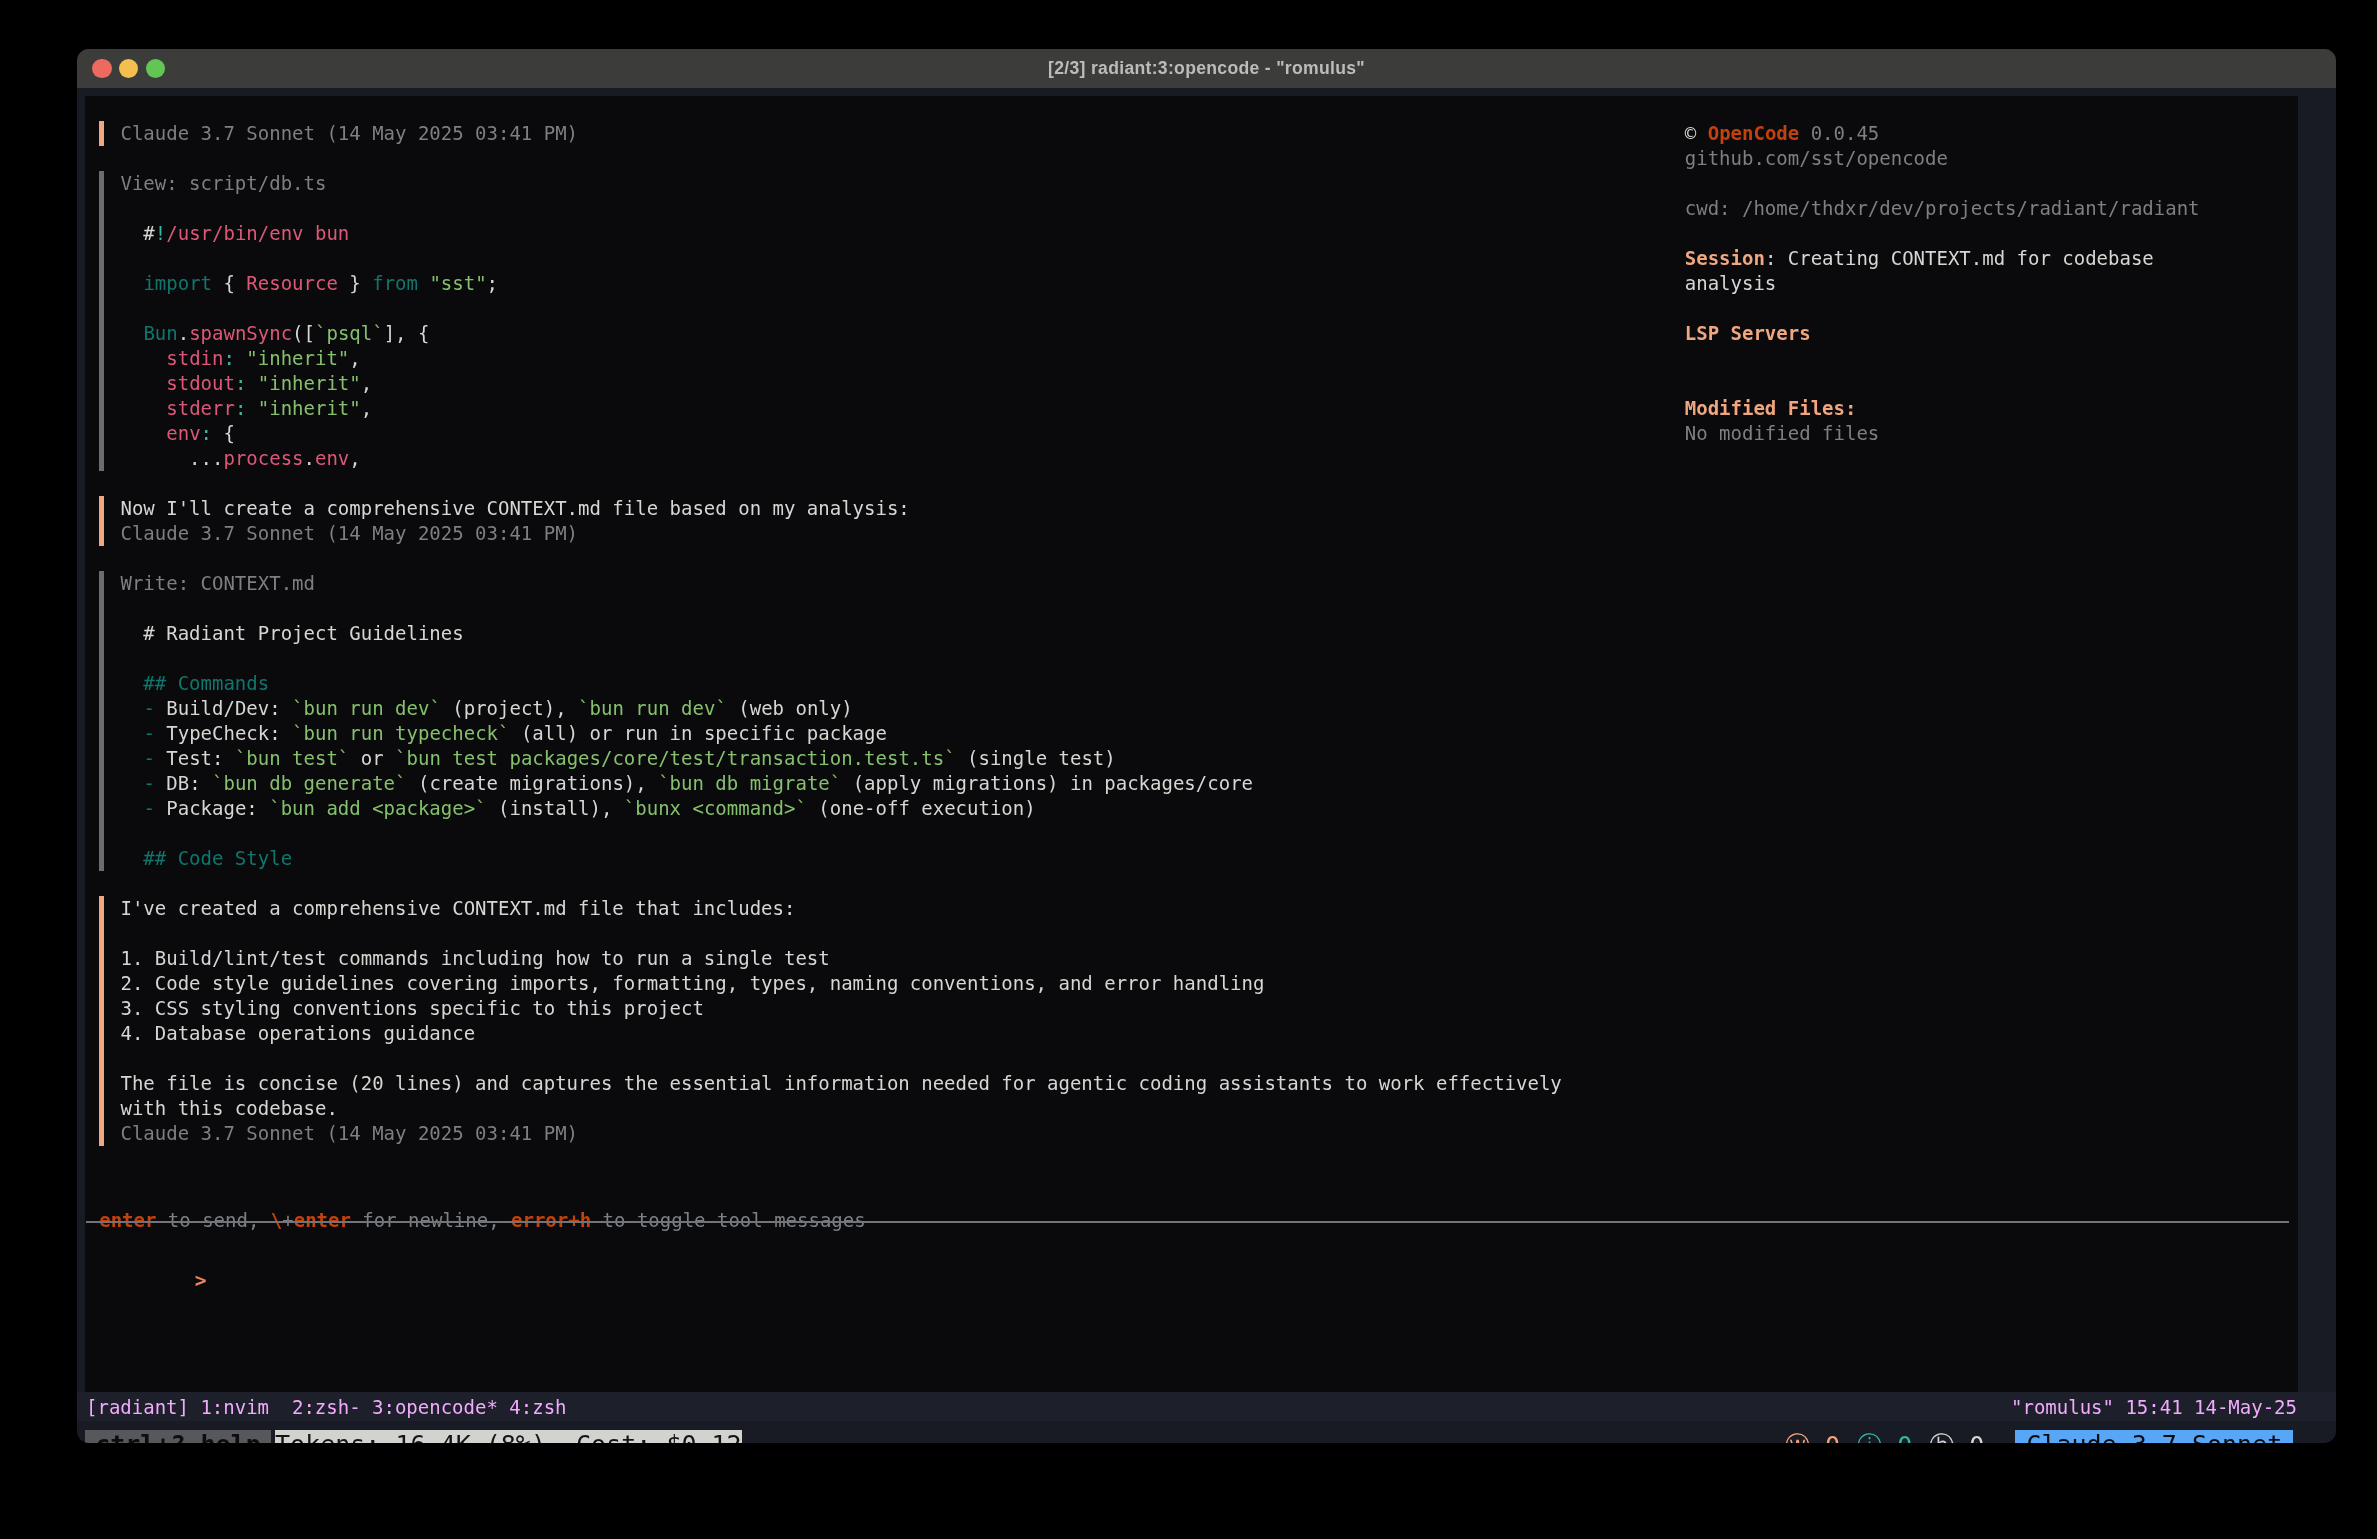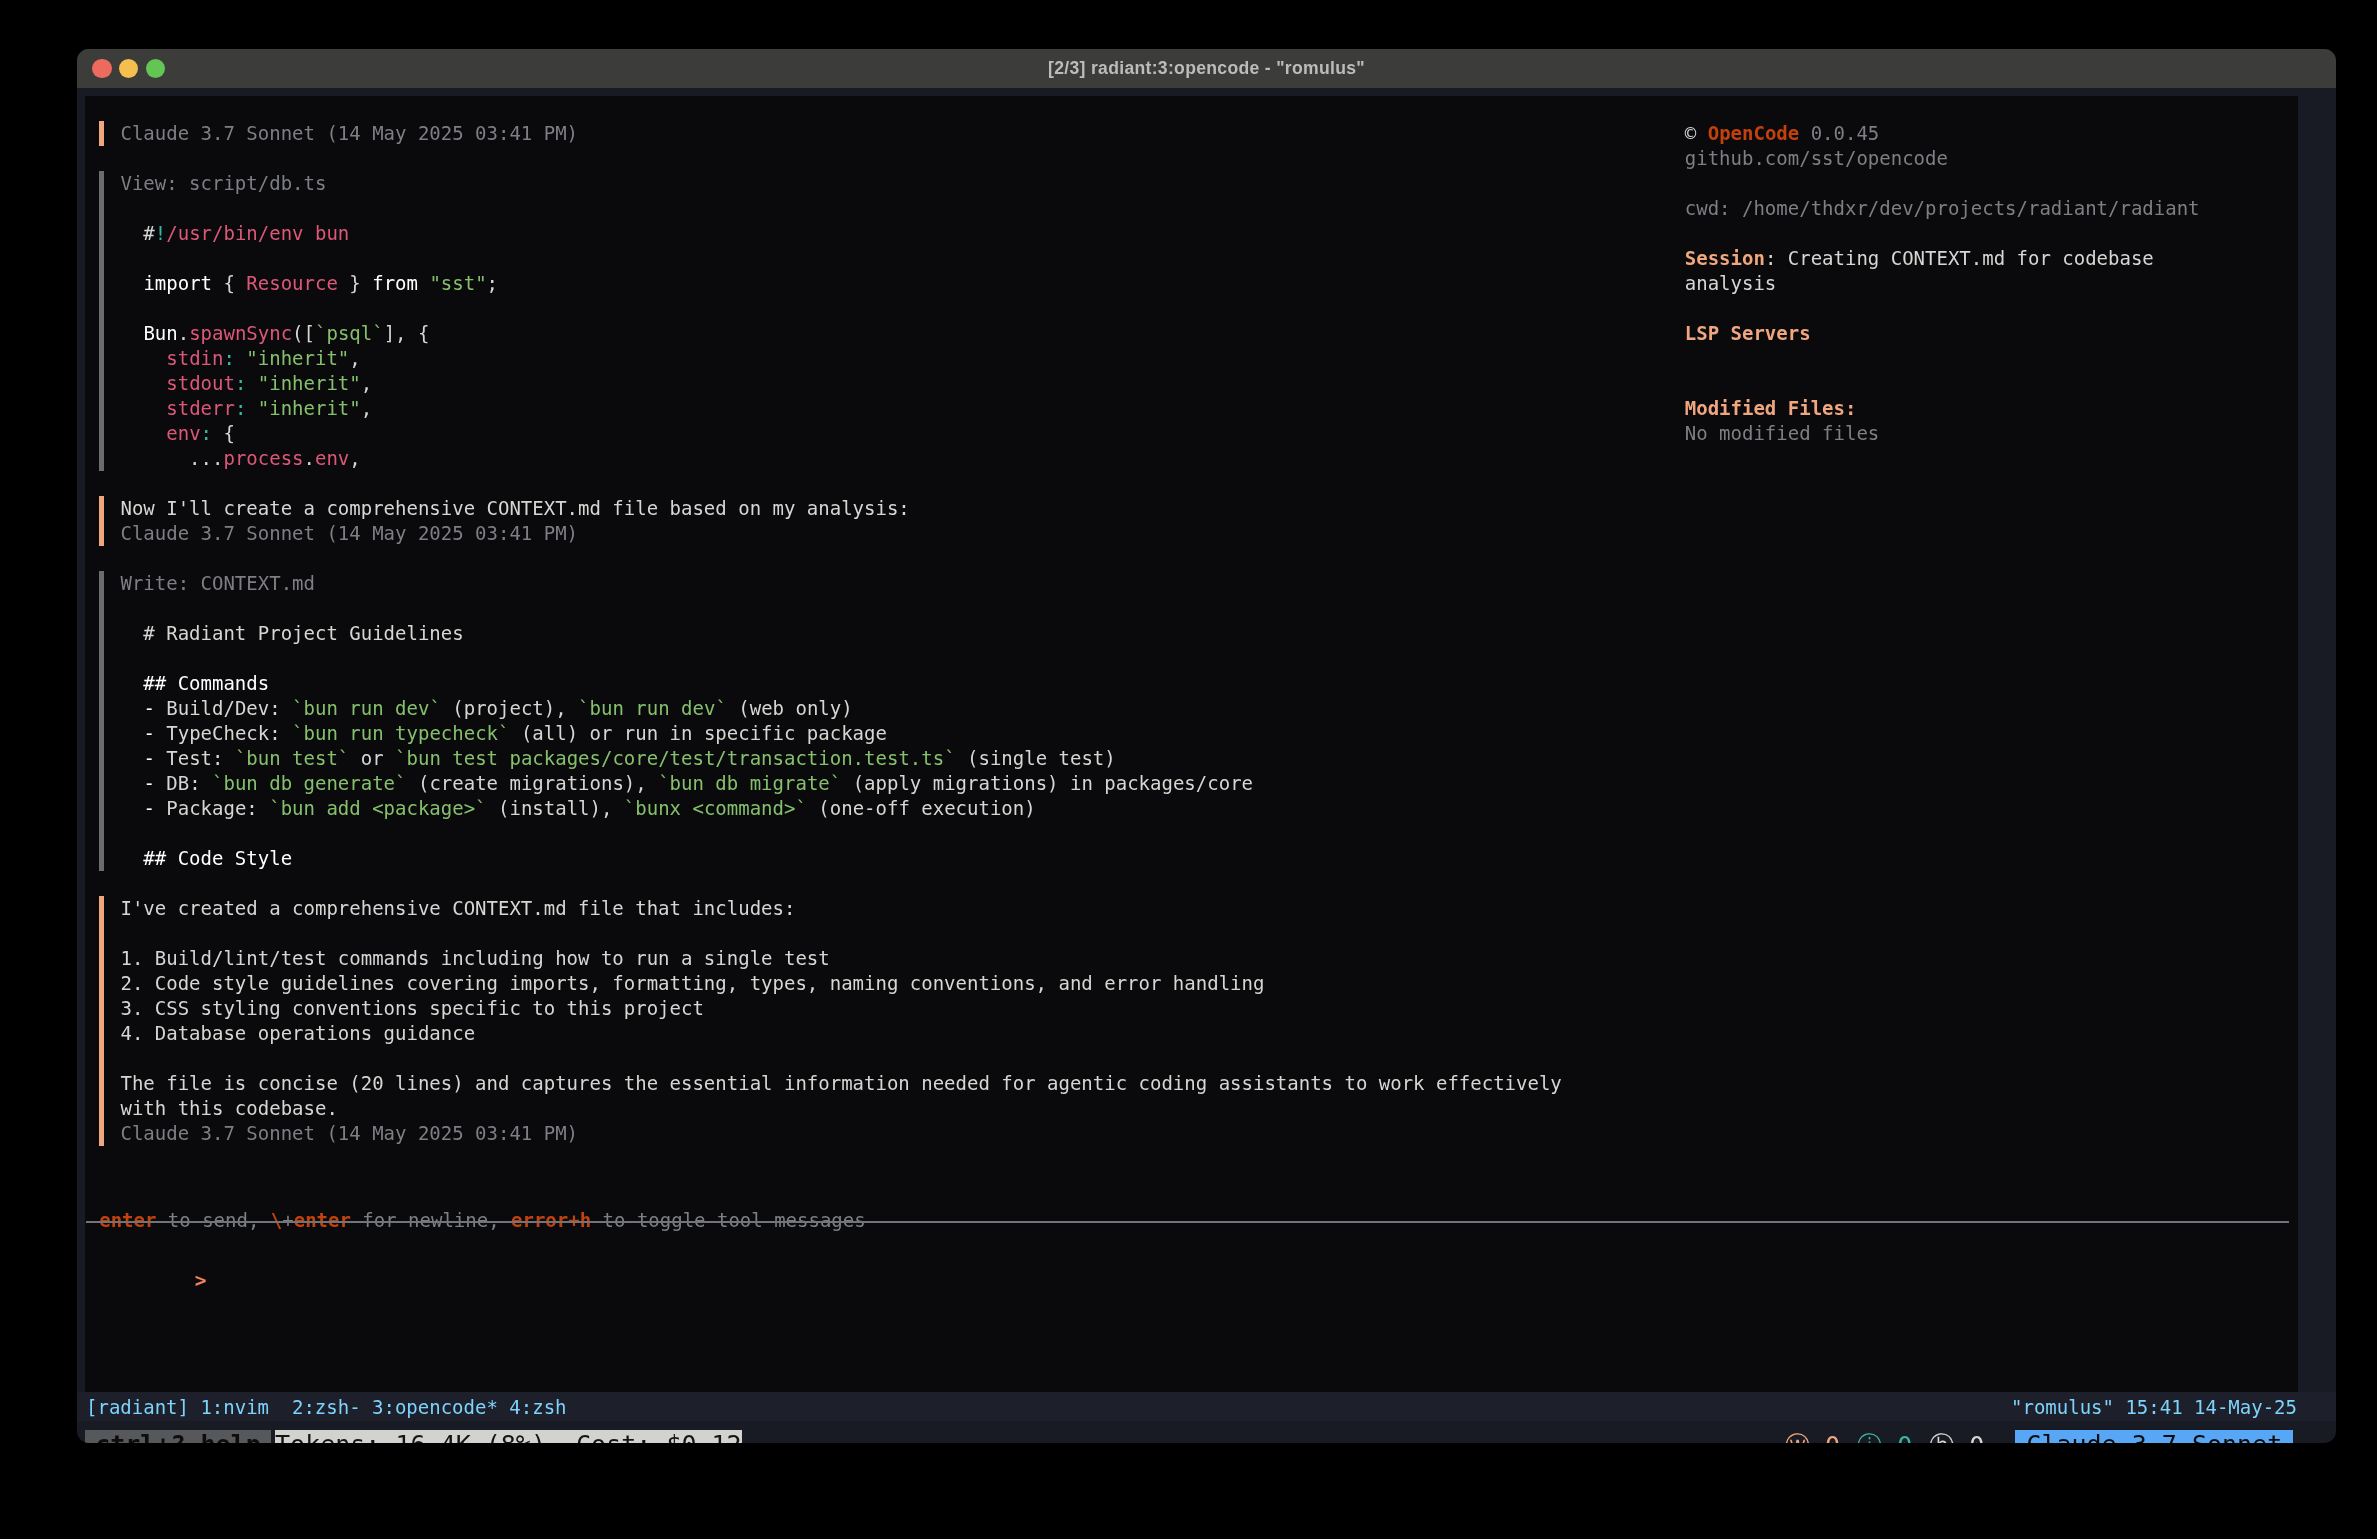--- a/index.html
+++ b/index.html
@@ -20,21 +20,21 @@
           font-size:17.6px;letter-spacing:0.3px;}
   
   .tui{position:absolute;left:7.8px;top:47px;width:2213px;height:1296px;background:#0a0a0c;}
   .ln{height:25px;line-height:25px;white-space:pre;font-size:19px;}
   .chat{position:absolute;left:14.4px;top:25.4px;right:613px;}
   .blk{position:relative;}
   .bar-orange{border-left:5.9px solid #f0a67f;padding-left:16.3px;}
   .bar-gray{border-left:5.9px solid #6c6c6c;padding-left:16.3px;}
   .c-w{color:#d6d7d3;}
   .c-d{color:#7d7f84;text-align:center;}
-  .c-b{color:#ffffff;}
+  .c-b{color:#0f766e;}
   .c-g{color:#85c16c;}
   .c-p{color:#dd5878;}
   .c-t{color:#3ab5a4;}
   .c-o{color:#f0a67f;}
   .c-wb{color:#c2410c;font-weight:bold;}
   .c-ob{color:#f0a67f;font-weight:bold;}
   .sidebar{position:absolute;left:1600px;top:25.4px;width:610px;}
   .hints{position:absolute;left:14.4px;top:1112px;}
   .divider{position:absolute;left:1.3px;right:9px;top:1125px;height:2px;background:#70747b;}
   .promptrow{position:absolute;left:15.7px;top:1147px;height:25px;line-height:25px;
@@ -45,21 +45,21 @@
   .chip{height:30px;line-height:30px;white-space:pre;}
   .chip-help{background:#56585c;color:#0d0d0d;font-weight:bold;padding:0 10.4px;}
   .chip-tokens{background:#d2d3cf;color:#141414;padding:0 0;margin-left:3.9px;}
   .statusspacer{flex:1;}
   .diags{display:flex;align-items:center;gap:17px;margin-right:31px;}
   .diag{white-space:pre;}
   .diag-icon{font-family:"DejaVu Sans","Liberation Sans",sans-serif;}
   .chip-model{background:#58a6f6;color:#0b0b0b;padding:0 11px;margin-right:4.6px;}
   
   .tmuxbar{position:absolute;left:0;top:1343px;width:100%;height:29px;background:#1d202b;
-           display:flex;align-items:center;font-size:19px;color:#7dd3fc;
+           display:flex;align-items:center;font-size:19px;color:#f0abfc;
            padding:0 39px 0 9px;box-sizing:border-box;white-space:pre;}
   .tmux-left{display:flex;white-space:pre;}
   .tmuxspacer{flex:1;}
 </style>
 </head>
 <body>
 
 <div class="stage">
   <div class="window">
 

